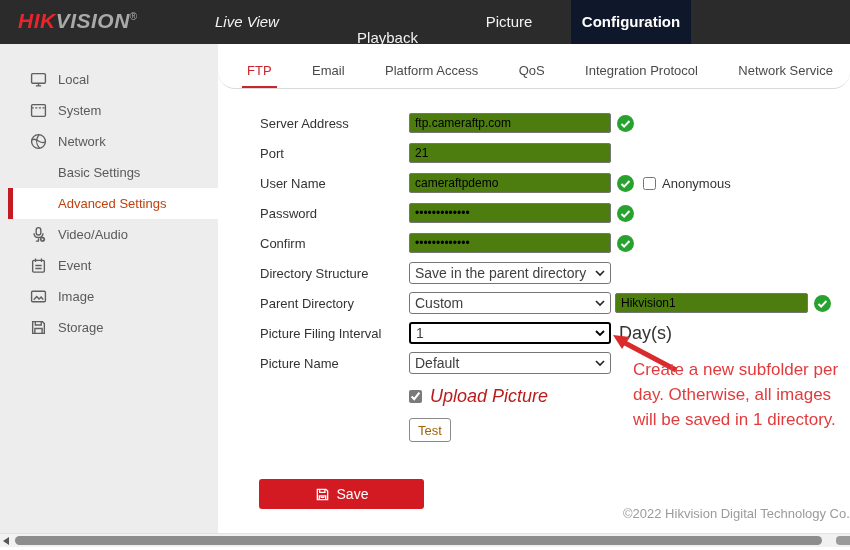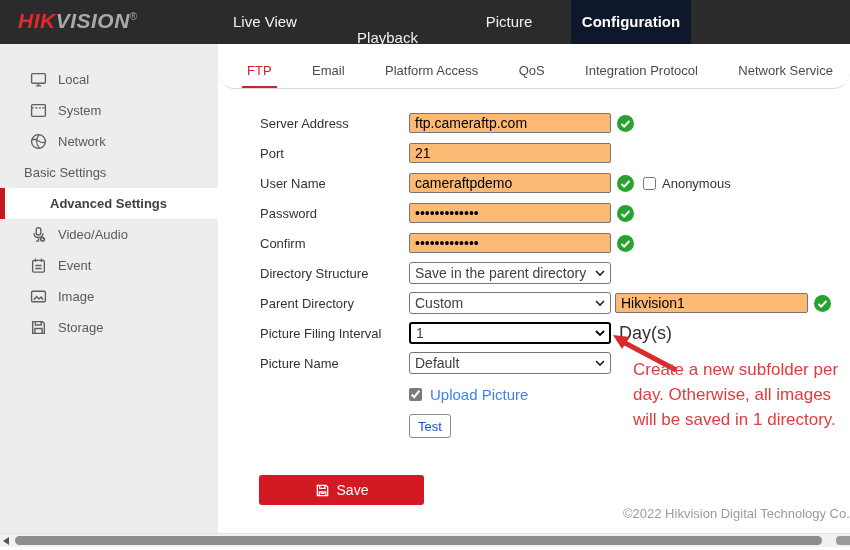--- a/index.html
+++ b/index.html
@@ -8,57 +8,57 @@
     position:relative; width:850px; height:550px; overflow:hidden;
     font-family:"Liberation Sans", sans-serif; background:#fff;
   }
   
   .topbar{ position:absolute; left:0; top:0; width:850px; height:44px; background:#2b2b2b; }
   .logo{ position:absolute; left:18px; top:9px; font-style:italic; font-weight:bold; font-size:21px; letter-spacing:.5px; white-space:nowrap;}
   .logo .hik{ color:#e6262c; }
   .logo .vision{ color:#a9a9a9; }
   .logo .reg{ color:#a9a9a9; font-size:10px; vertical-align:super; font-style:normal; font-weight:normal;}
   .nav-item{ position:absolute; top:0; height:44px; line-height:44px; text-align:center; color:#f2f2f2; font-size:15px; cursor:pointer;}
-  .nav-live{ left:215px; width:100px; }
+  .nav-live{ left:197px; width:100px;font-style:italic; }
   .nav-play{ left:340px; width:95px;margin-top:16px; }
   .nav-pict{ left:464px; width:90px; }
   .nav-conf{ left:571px; width:120px; background:#0f172a; font-weight:bold; color:#fff; }
   
   .sidebar{ position:absolute; left:0; top:44px; width:218px; bottom:17px; background:#ededed; padding-top:20px;}
   .side-item{ height:31px; display:flex; align-items:center; padding-left:30px; color:#5a5a5a; font-size:13px; cursor:pointer;}
   .side-item .icn{ width:17px; height:17px; margin-right:11px; display:inline-flex; }
-  .side-item.sub{ padding-left:24px; }
-  .side-item.sub.active{ padding-left:45px; background:#fff; border-left:5px solid #c41a22; color:#404040; font-weight:bold; }
+  .side-item.sub{ padding-left:58px; }
+  .side-item.sub.active{ padding-left:45px; margin-left:8px; background:#fff; border-left:5px solid #c41a22; color:#c2410c; font-weight:normal; }
   
   .main{ position:absolute; left:218px; top:44px; right:0; bottom:17px; background:#fff; overflow:hidden;}
   .tabs{ padding:17px 0 0 24px; border-bottom:1px solid #dadada; white-space:nowrap;border-radius:17px;}
   .tab{ display:inline-block; padding:0 5px 10px 5px; margin-right:26px; font-size:13px; color:#4a4a4a; cursor:pointer;}
   .tab.active{ color:#c9252c; border-bottom:2px solid #c9252c; padding-bottom:8px; }
   .form{ margin:19px 0 0 42px; }
   .frow{ height:30px; display:flex; align-items:center; }
   .flabel{ width:149px; font-size:13px; color:#333; flex:none;}
-  .tinput{ width:202px; height:20px; border:1px solid #767676; border-radius:2px; padding:0 5px; font-size:14px; font-family:"Liberation Sans",sans-serif; color:#000; background:#fdba74;}
+  .tinput{ width:202px; height:20px; border:1px solid #767676; border-radius:2px; padding:0 5px; font-size:12px; font-family:"Liberation Sans",sans-serif; color:#000; background:#4d7c0f;}
   .tinput.short{ width:193px; margin-left:4px;}
   .selectwrap{ position:relative; width:202px; height:22px; flex:none;}
   .selectwrap select{
     width:100%; height:100%; -webkit-appearance:none; appearance:none;
     border:1px solid #767676; border-radius:3px; background:#fff; padding:0 20px 0 5px;
     font-size:14px; font-family:"Liberation Sans",sans-serif; color:#404040;
   }
   .selectwrap.focused select{ border:2px solid #000; }
   .selectwrap .chev{ position:absolute; right:6px; top:8px; pointer-events:none;}
   .checkmark{ width:17px; height:17px; margin-left:6px; flex:none; display:inline-flex;}
   .anon{ display:flex; align-items:center; margin-left:9px; font-size:13px; color:#333;}
   .anon input{ width:13px; height:13px; margin-right:6px;}
   .unit{ margin-left:8px; font-size:18px; color:#333;}
   .upload-row{ margin-top:8px; display:flex; align-items:center;}
   .spacer{ width:149px; flex:none;}
   .upload-row input{ width:13px; height:13px; accent-color:#7a7a7a; margin-right:8px;}
-  .upload-row label{ font-size:15px; color:#3b82f6;}
-  .test-btn{ margin:11px 0 0 149px; width:42px; height:24px; background:#fff; border:1px solid #8a8a8a; border-radius:3px; font-size:13px; color:#1d4ed8; font-family:"Liberation Sans",sans-serif; cursor:pointer;}
+  .upload-row label{ font-size:18px; color:#b91c1c;font-style:italic;}
+  .test-btn{ margin:11px 0 0 149px; width:42px; height:24px; background:#fff; border:1px solid #8a8a8a; border-radius:3px; font-size:13px; color:#a16207; font-family:"Liberation Sans",sans-serif; cursor:pointer;}
   .save-btn{ margin:37px 0 0 -1px; width:165px; height:30px; background:#d31a23; color:#fff; border:none; border-radius:3px; font-size:14px; font-family:"Liberation Sans",sans-serif; cursor:pointer; display:flex; align-items:center; justify-content:center; gap:7px;}
   .footer{ position:absolute; left:405px; top:462px; width:260px; white-space:nowrap; font-size:13px; color:#9b9b9b; overflow:hidden;}
   
   .annotation-text{ position:absolute; left:633px; top:357px; width:216px; color:#e23b3d; font-size:17px; line-height:25px; font-weight:500;}
   .annotation-arrow{ position:absolute; left:598px; top:328px; }
   
   .hscroll{ position:absolute; left:0; top:533px; width:850px; height:14px; background:#f1f1f1; border-top:1px solid #e3e3e3;}
   .hscroll .larrow{ position:absolute; left:3px; top:3px; width:0; height:0; border-top:4px solid transparent; border-bottom:4px solid transparent; border-right:6px solid #555;}
   .hscroll .thumb{ position:absolute; left:15px; top:2px; width:807px; height:9px; background:#8d8d8d; border-radius:5px;}
   .hscroll .corner{ position:absolute; right:0; top:2px; width:14px; height:9px; background:#9a9a9a; border-radius:4px 0 0 4px;}

